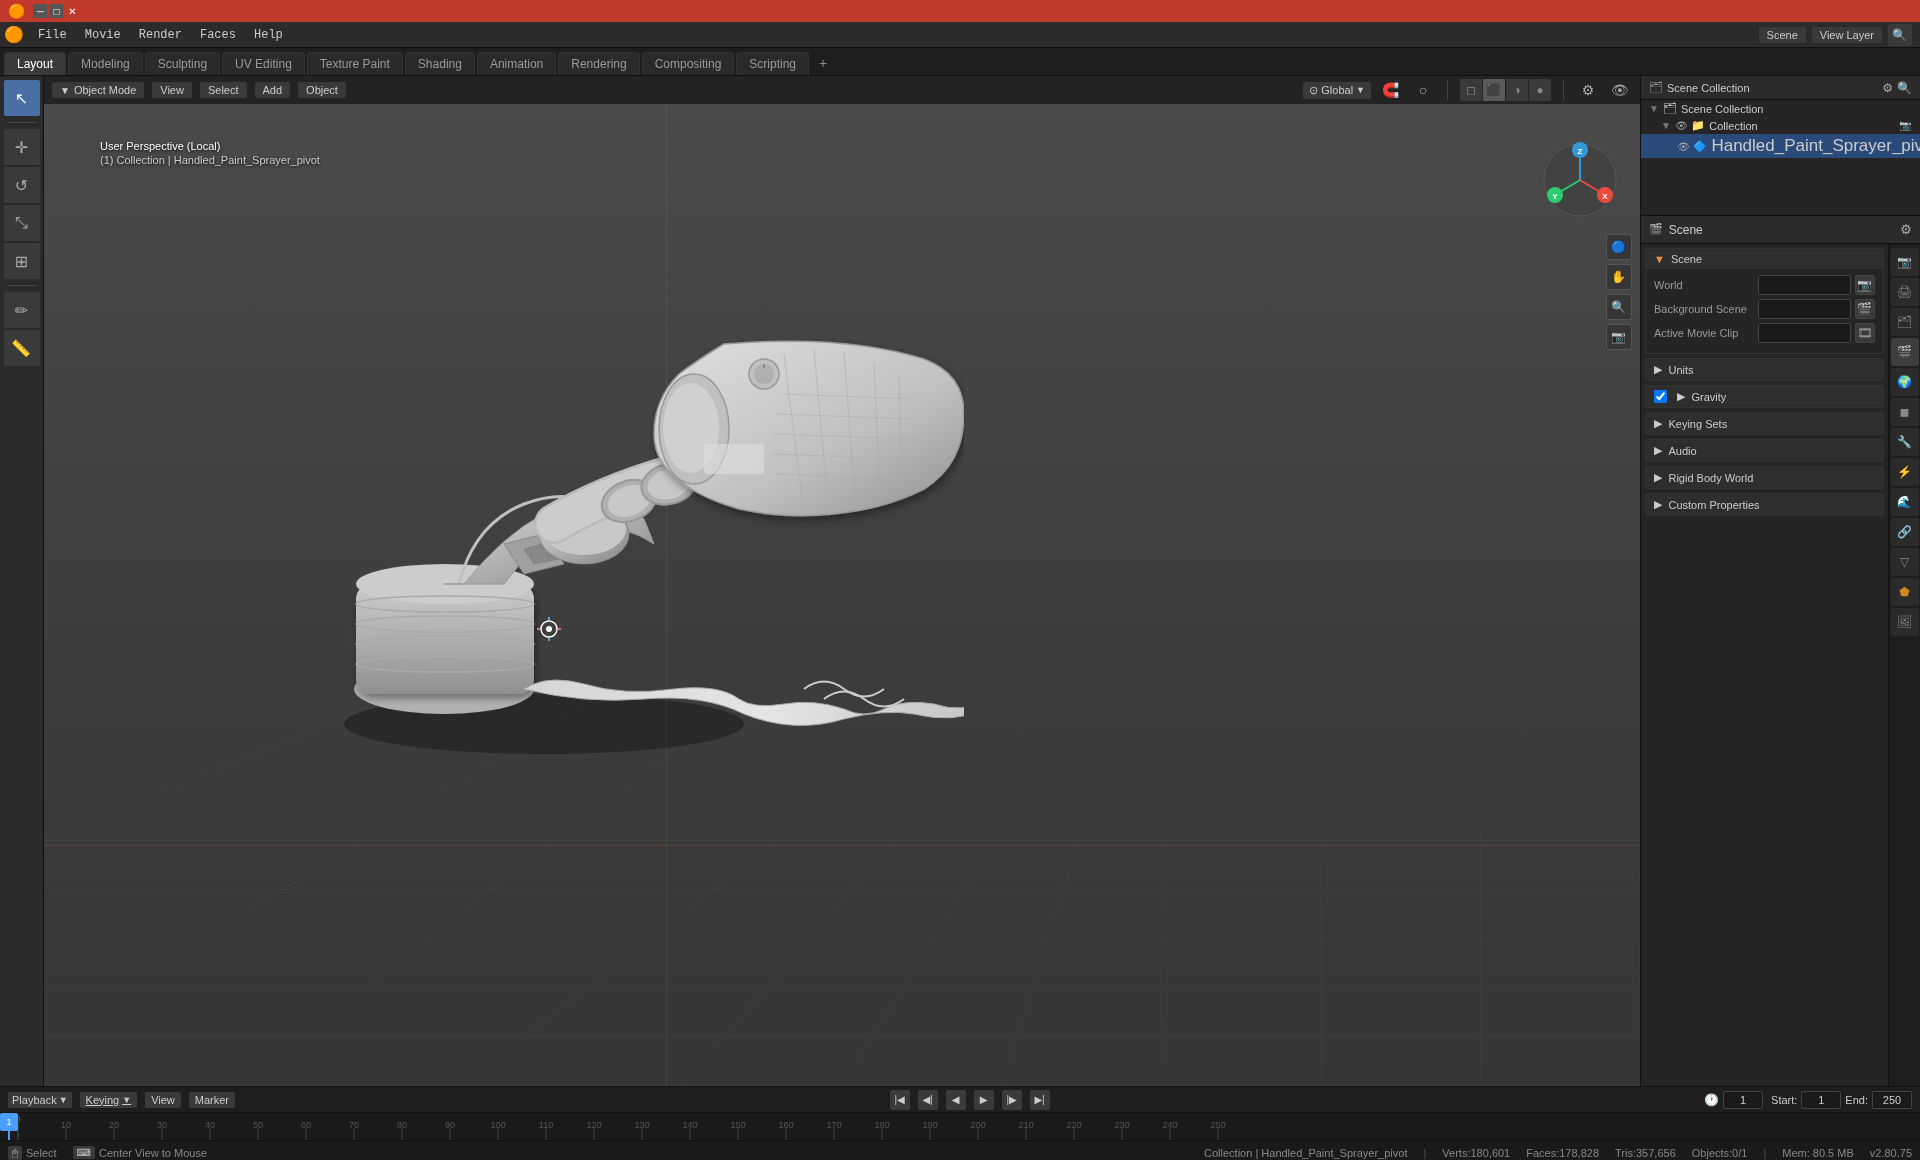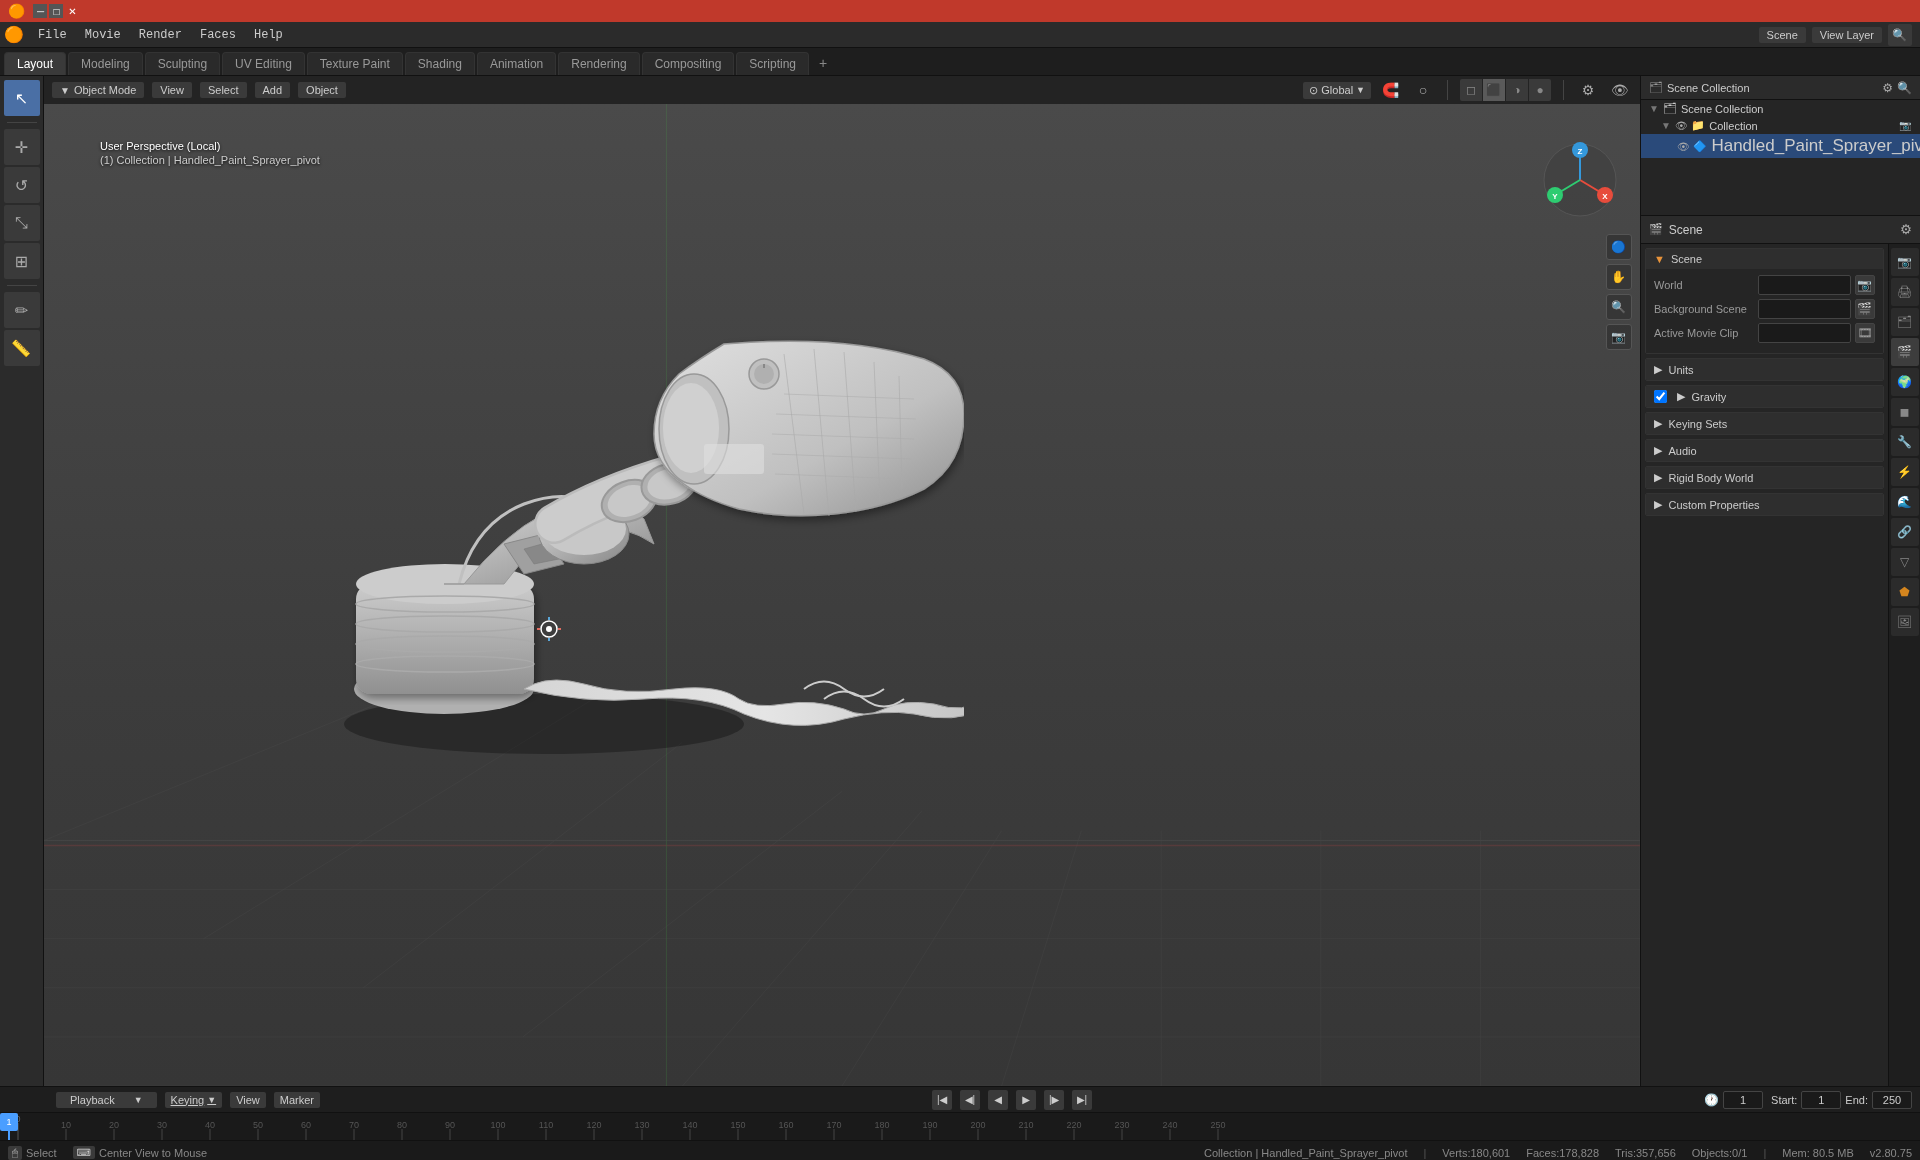--- a/index.html
+++ b/index.html
@@ -920,21 +920,21 @@
           <button class="prop-tab" title="Texture Properties">
             <span style="font-size:12px;">🖼</span>
           </button>
         </div>
       </div>
     </div>
   </div>
 </div>
 
 <div id="playback-bar">
-  <div style="display:flex;align-items:center;gap:19px;background:#3a3a3a;padding:2px 14px;border-radius:2px;font-size:11px;color:#ccc;cursor:pointer;margin-left:48px;">
+  <div style="display:flex;align-items:center;gap:2px;background:#3a3a3a;padding:2px 4px;border-radius:2px;font-size:11px;color:#ccc;cursor:pointer;">
     <span>Playback</span>
     <span style="font-size:9px;">▼</span>
   </div>
   <div style="display:flex;align-items:center;gap:3px;background:#3a3a3a;padding:2px 6px;border-radius:2px;font-size:11px;color:#ccc;cursor:pointer;text-decoration:underline;">
     <span>Keying</span>
     <span style="font-size:9px;">▼</span>
   </div>
   <div style="display:flex;align-items:center;gap:3px;background:#3a3a3a;padding:2px 6px;border-radius:2px;font-size:11px;color:#ccc;cursor:pointer;">
     <span>View</span>
   </div>

